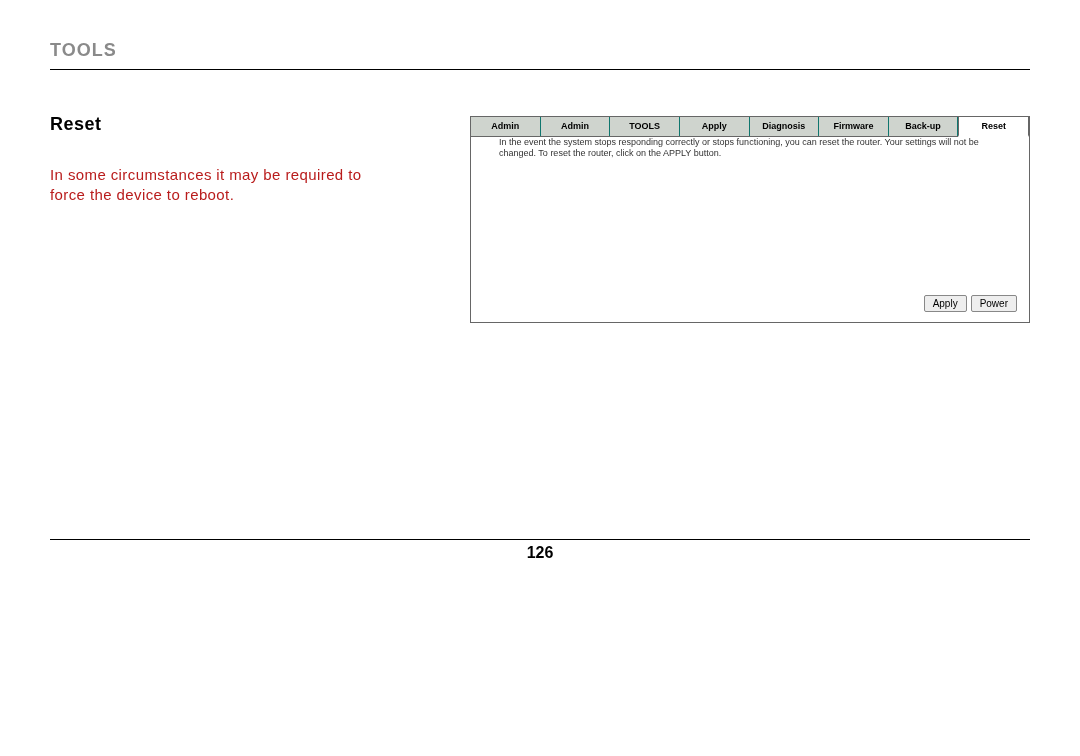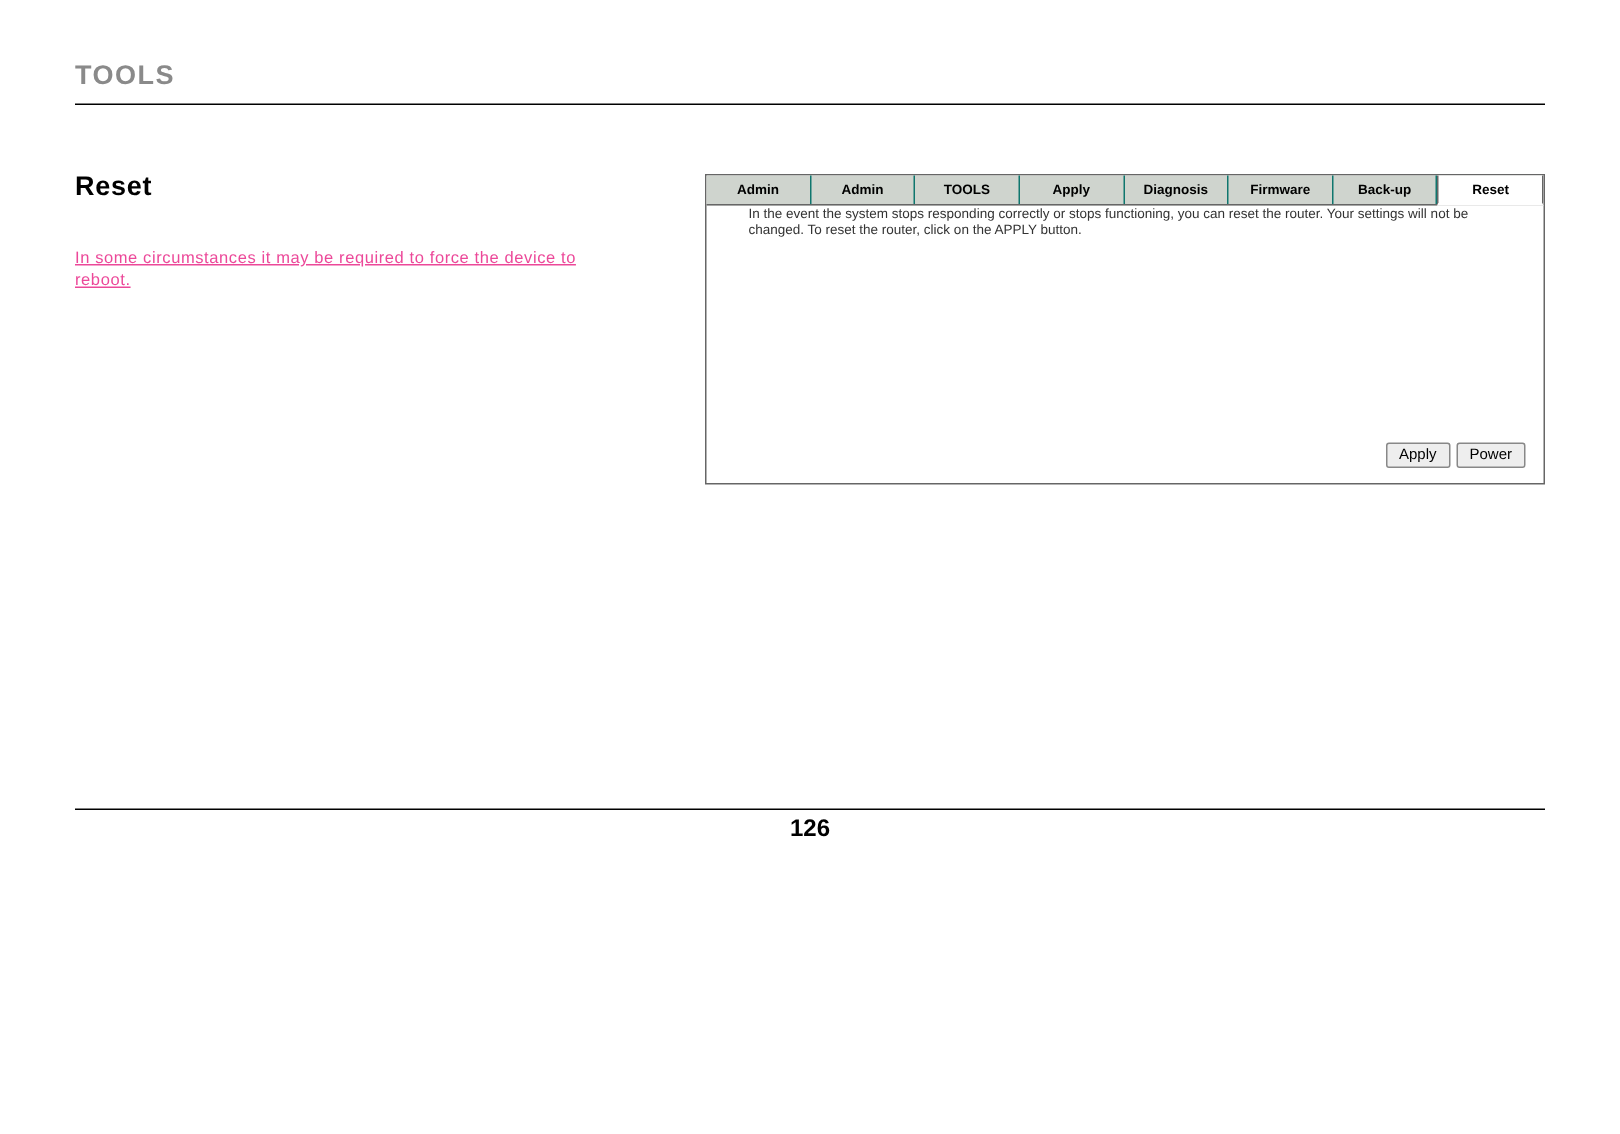--- a/index.html
+++ b/index.html
@@ -28,26 +28,25 @@
     padding-top: 4px;
   }
   .subheading {
     font-size: 18px;
     font-weight: bold;
     color: #000;
     margin-bottom: 30px;
     letter-spacing: 0.5px;
   }
   .body-text {
-    font-size: 11px;
+    font-size: 15px;
     line-height: 1.35;
     letter-spacing: 0.4px;
-    color: #ec4899;
+    color: #b91c1c;
     max-width: 350px;
-    text-decoration: underline;
   }
   .right-col {
     flex: 1;
     padding-top: 6px;
   }
   .panel {
     border: 1px solid #666;
     background: #fff;
     width: 100%;
   }

